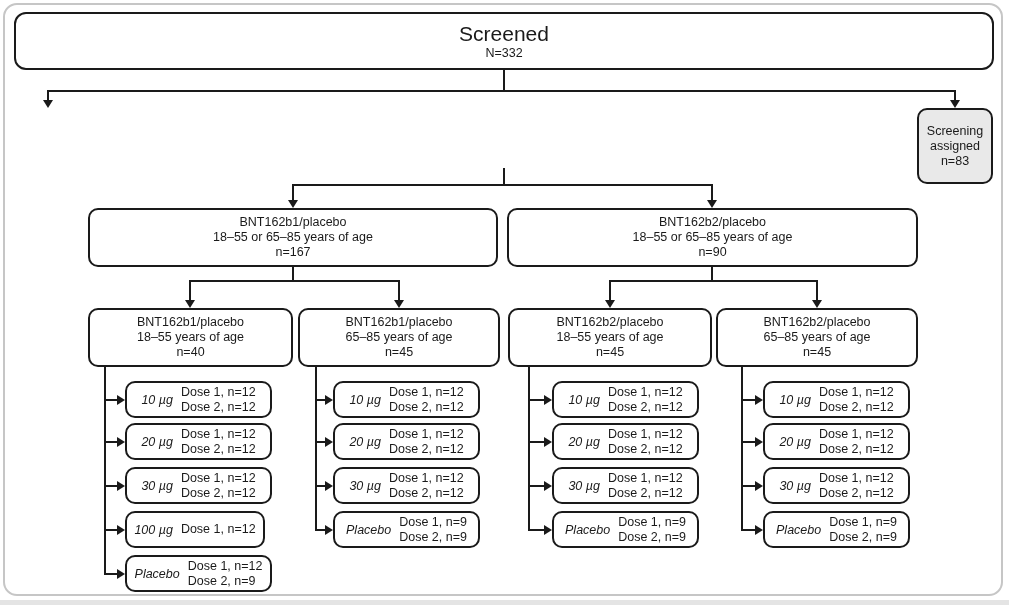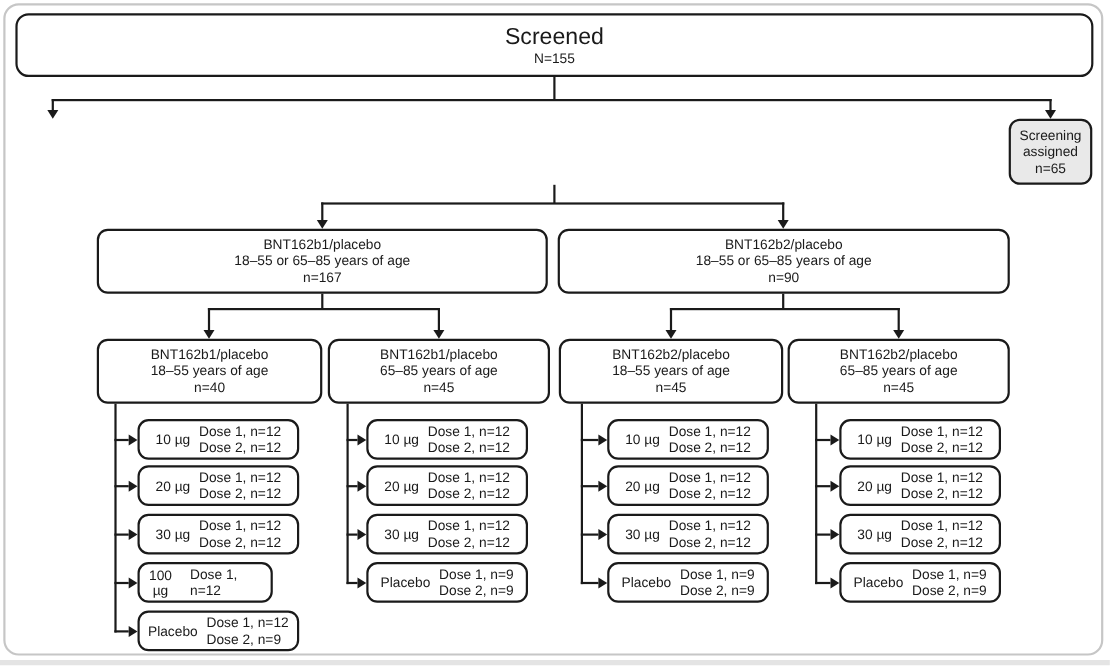--- a/index.html
+++ b/index.html
@@ -16,46 +16,46 @@
   .t-xl{font-size:21px;line-height:24px;}
   .t-lg{font-size:18px;line-height:21px;}
   .t-sm{font-size:12.5px;line-height:15px;}
   .v-line{position:absolute;width:2px;background:#1a1a1a;z-index:1;}
   .h-line{position:absolute;height:2px;background:#1a1a1a;z-index:1;}
   .arrow-down{position:absolute;width:0;height:0;border-left:5px solid transparent;
               border-right:5px solid transparent;border-top:8px solid #1a1a1a;z-index:1;}
   .arrow-right{position:absolute;width:0;height:0;border-top:5px solid transparent;
                border-bottom:5px solid transparent;border-left:8px solid #1a1a1a;z-index:1;}
   .dose-box{flex-direction:row;gap:8px;justify-content:center;align-items:center;}
-  .dose-label{font-size:12.5px;}
+  .dose-label{font-size:12.5px;font-style:italic;}
   .dose-lines{display:flex;flex-direction:column;text-align:left;font-size:12.5px;line-height:15px;}
 </style>
 </head>
 <body>
 
 <div id="diagram">
   <div class="frame"></div>
   <div class="bottom-strip"></div>
 
   <div class="box" style="left:14px;top:12px;width:980px;height:58px;border-radius:12px;">
     <div class="t-xl">Screened</div>
-    <div class="t-sm">N=155</div>
+    <div class="t-sm">N=332</div>
   </div>
 
   <div class="v-line" style="left:503px;top:70px;height:21px;"></div>
   <div class="h-line" style="left:47px;top:90px;width:909px;"></div>
   <div class="v-line" style="left:47px;top:90px;height:11px;"></div>
   <div class="arrow-down" style="left:43px;top:100px;"></div>
   <div class="v-line" style="left:954px;top:90px;height:11px;"></div>
   <div class="arrow-down" style="left:950px;top:100px;"></div>
 
-  <div class="box shaded" style="left:917px;top:108px;width:76px;height:60px;">
+  <div class="box shaded" style="left:917px;top:108px;width:76px;height:76px;">
     <div class="t-sm">Screening</div>
     <div class="t-sm">assigned</div>
-    <div class="t-sm">n=65</div>
+    <div class="t-sm">n=83</div>
   </div>
 
   <div class="v-line" style="left:503px;top:168px;height:17px;"></div>
   <div class="h-line" style="left:292px;top:184px;width:421px;"></div>
   <div class="v-line" style="left:292px;top:184px;height:17px;"></div>
   <div class="arrow-down" style="left:288px;top:200px;"></div>
   <div class="v-line" style="left:711px;top:184px;height:17px;"></div>
   <div class="arrow-down" style="left:707px;top:200px;"></div>
 
   <div class="box" style="left:88px;top:208px;width:410px;height:59px;">
@@ -125,21 +125,21 @@
     <div class="arrow-right" style="left: 117px; top: 481px;"></div>
     <div class="box dose-box" style="left: 125px; top: 467px; width: 147px; height: 37px;">
       <span class="dose-label">30 µg</span>
       <span class="dose-lines">
         <span>Dose 1, n=12</span>
         <span>Dose 2, n=12</span>
       </span>
     </div>
     <div class="h-line" style="left: 104px; top: 529px; width: 13px;"></div>
     <div class="arrow-right" style="left: 117px; top: 525px;"></div>
-    <div class="box dose-box" style="left: 125px; top: 511px; width: 123px; height: 37px;">
+    <div class="box dose-box" style="left: 125px; top: 511px; width: 140px; height: 37px;">
       <span class="dose-label">100 µg</span>
       <span class="dose-lines">
         <span>Dose 1, n=12</span>
       </span>
     </div>
     <div class="h-line" style="left: 104px; top: 573px; width: 13px;"></div>
     <div class="arrow-right" style="left: 117px; top: 569px;"></div>
     <div class="box dose-box" style="left: 125px; top: 555px; width: 147px; height: 37px;">
       <span class="dose-label">Placebo</span>
       <span class="dose-lines">

